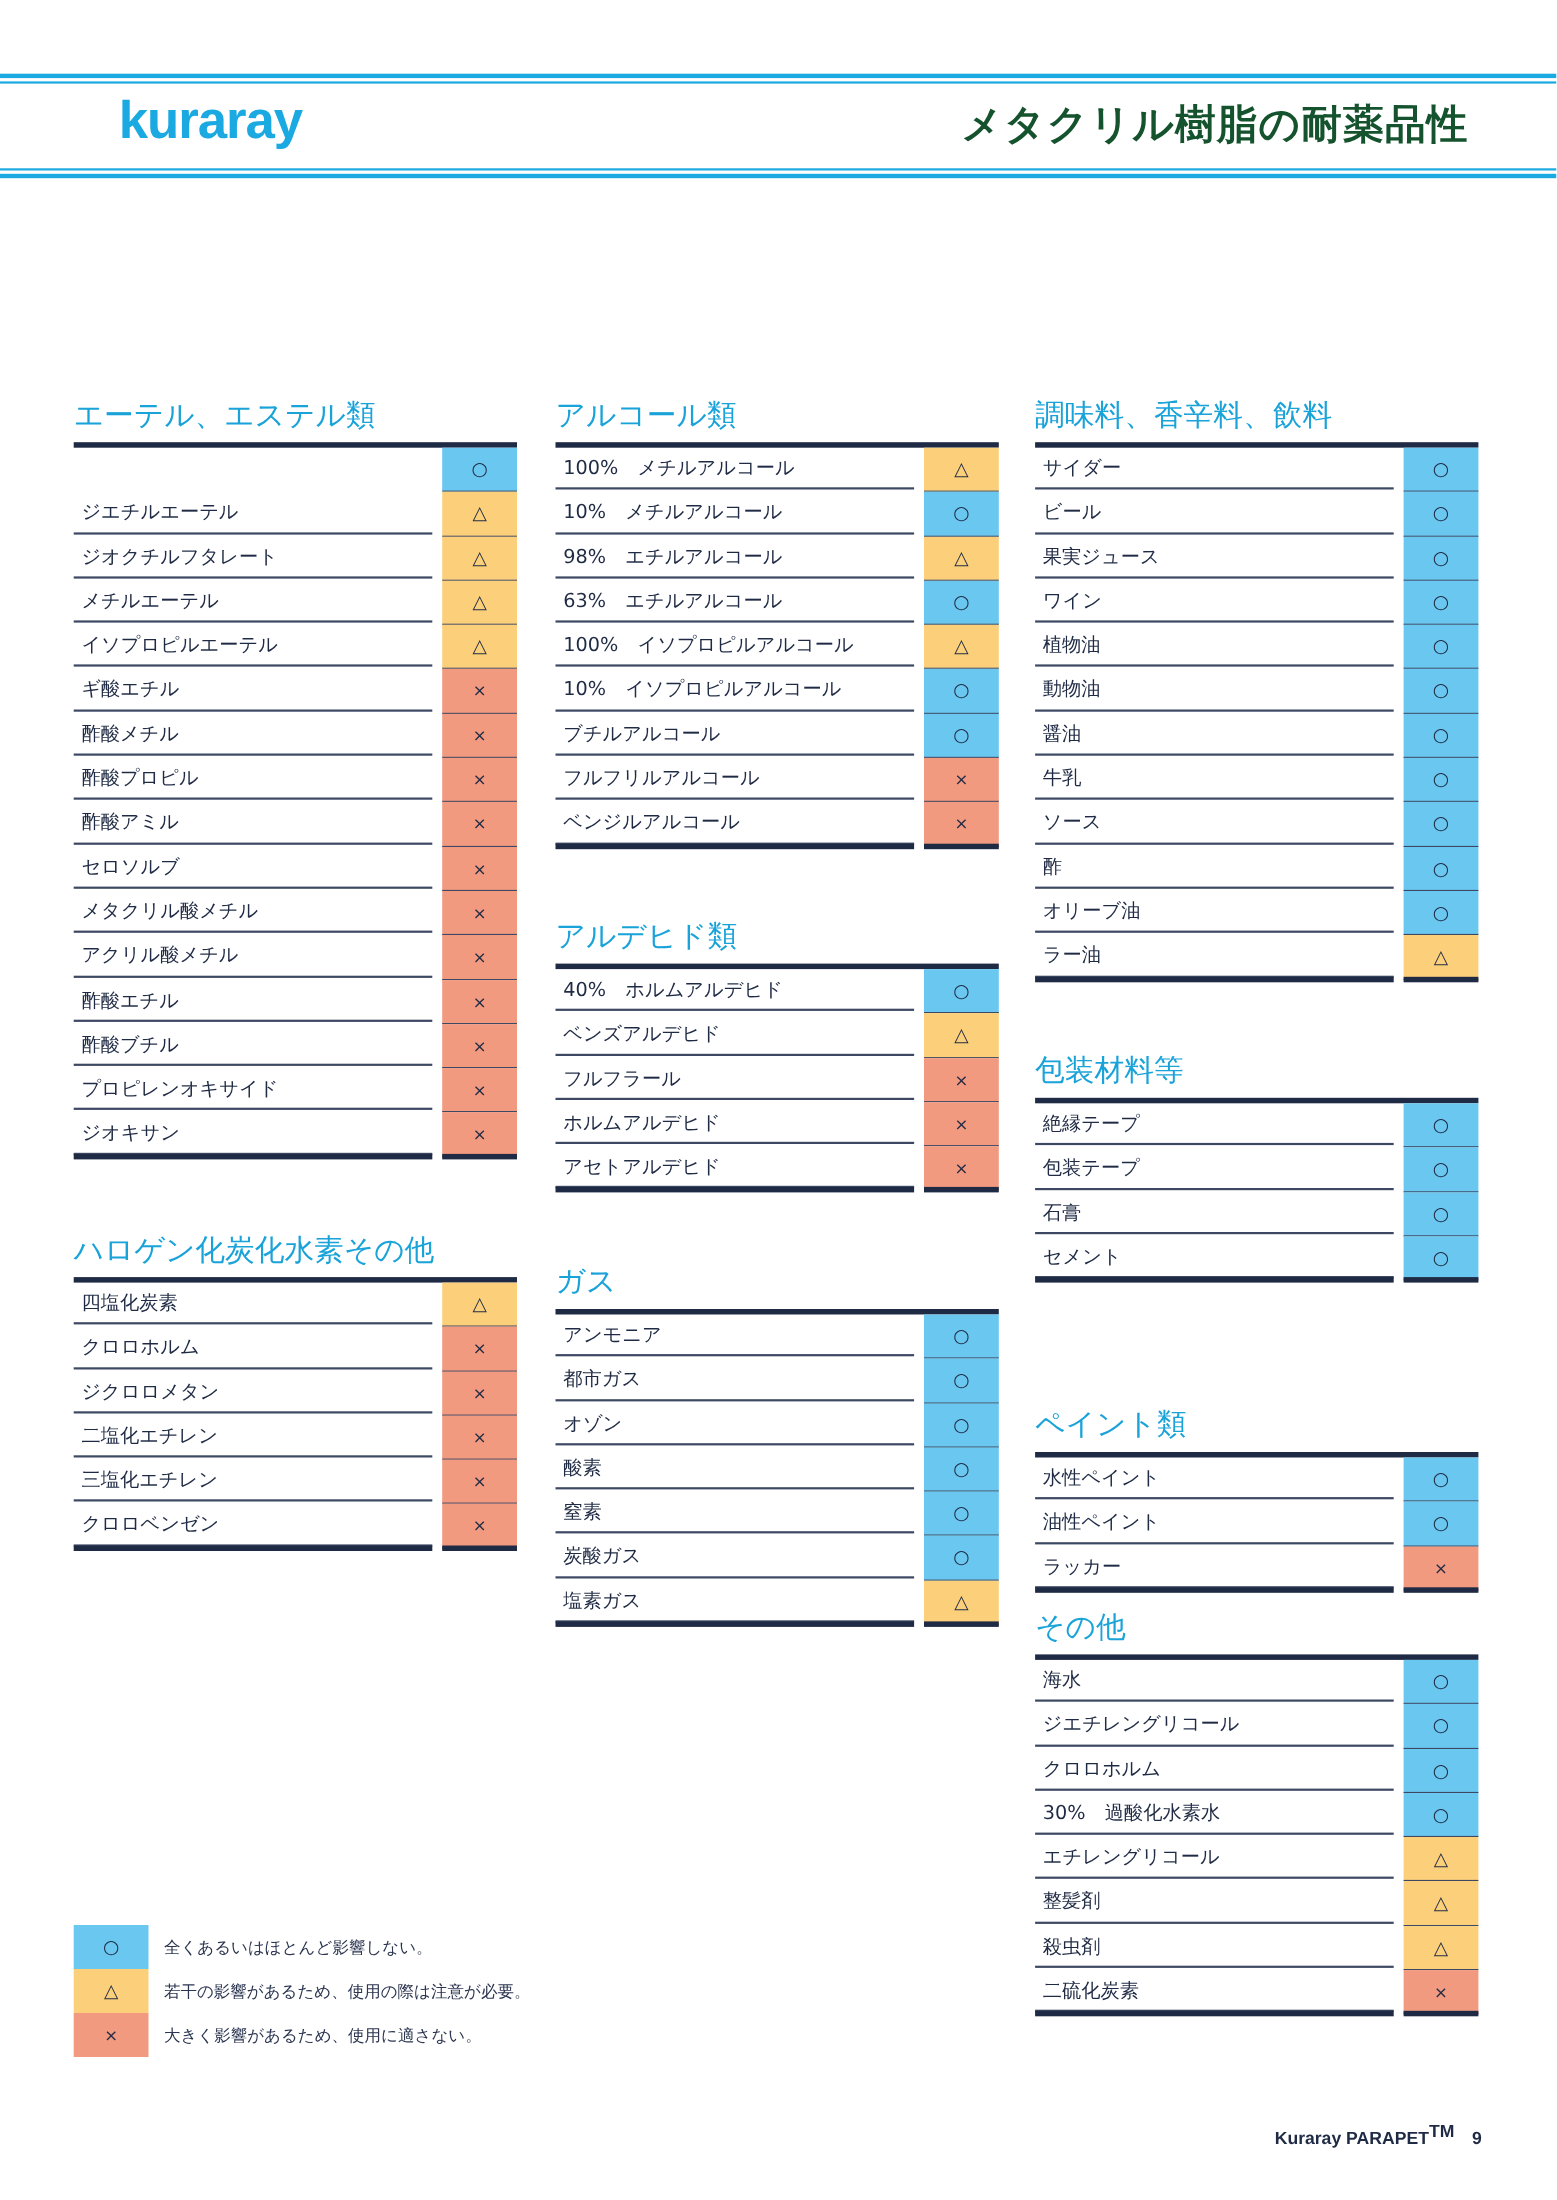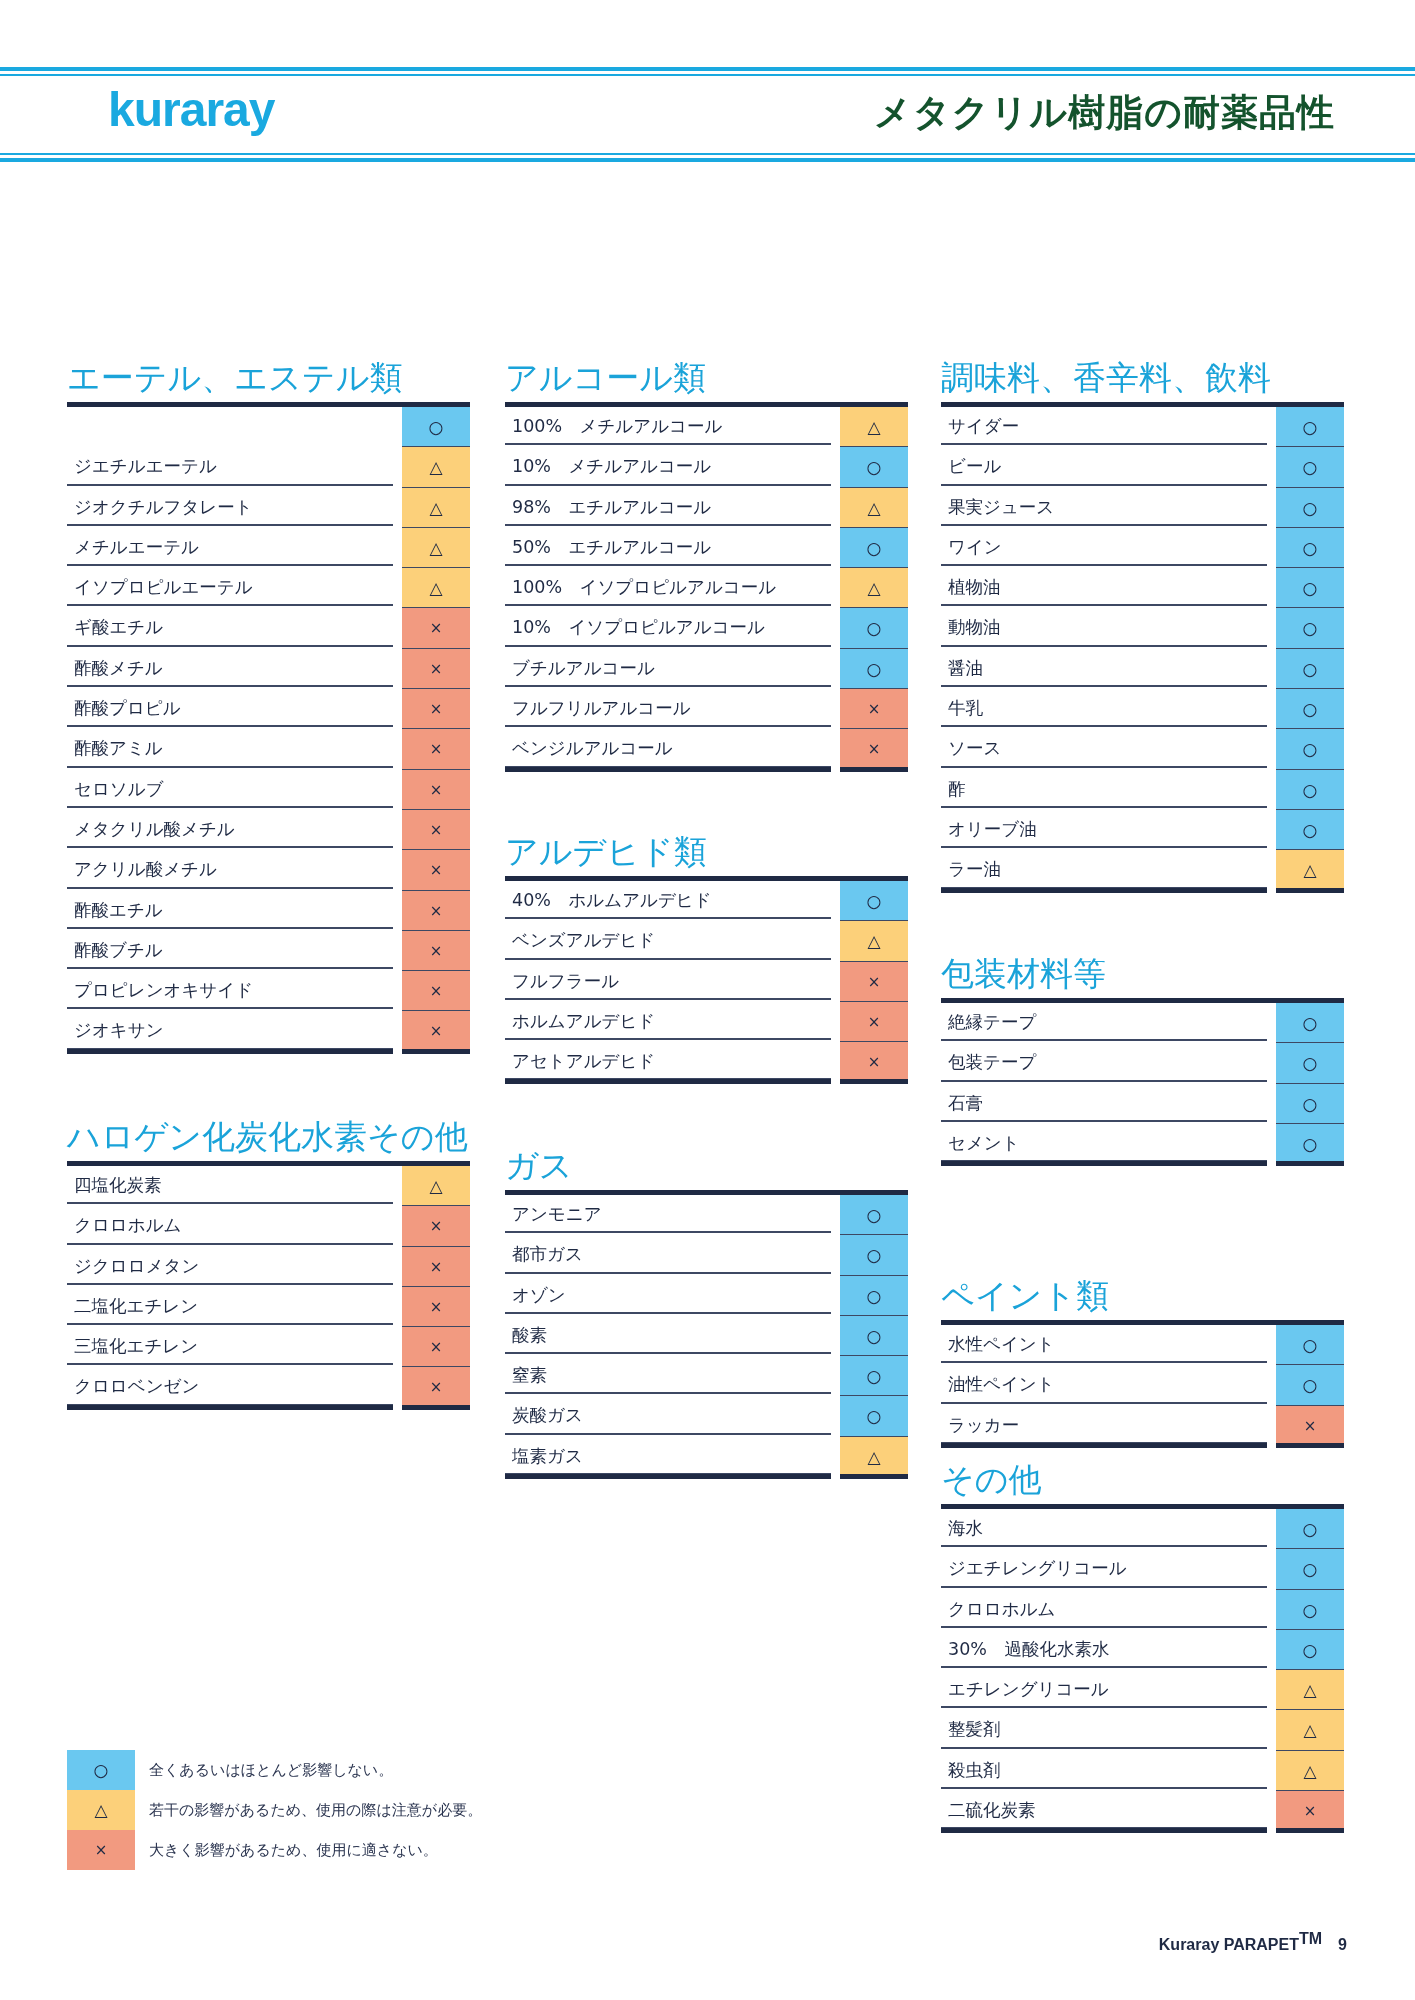--- a/index.html
+++ b/index.html
@@ -4,21 +4,21 @@
 <style>
   html, body { margin:0; padding:0; background:#ffffff; }
   body { width:1415px; height:2000px; position:relative; overflow:hidden;
          font-family:"DejaVu Sans", "Liberation Sans", sans-serif; color:#1f2a44; }
   .hline { position:absolute; left:0; width:1415px; background:#1aa9e0; }
   .logo { position:absolute; left:108px; top:82px; font-family:"Liberation Sans", sans-serif;
           font-weight:bold; font-size:48px; color:#1aa9e0; letter-spacing:-1px; }
   .page-title { position:absolute; right:80px; top:88px; font-size:37px; font-weight:bold;
                 color:#14532d; letter-spacing:1px; }
   .section { position:absolute; width:403px; }
-  .section-title { font-size:33px; color:#1aa3d9; height:36px; line-height:36px; margin-bottom:6px; white-space:nowrap; }
+  .section-title { font-size:27px; color:#1aa3d9; height:36px; line-height:36px; margin-bottom:6px; white-space:nowrap; }
   .tbl { position:relative; }
   .tbl .topbar { height:5px; background:#1f2a44; }
   .row { position:relative; height:40.3px; }
   .row .label { position:absolute; left:0; top:0; width:326px; height:38.3px;
                 border-bottom:2px solid #3d4863; font-size:17.5px; line-height:38px;
                 padding-left:7px; box-sizing:border-box; white-space:nowrap; color:#1f2a44; }
   .row .sym { position:absolute; left:335px; top:0; width:68px; height:40.3px;
               box-sizing:border-box; border-bottom:1.5px solid #3d4863;
               text-align:center; line-height:40px; font-size:17px; color:#1f2a44; }
   .tbl .bottombar { position:relative; height:5px; }
@@ -164,21 +164,21 @@
       </div>
       <div class="row">
         <div class="label">10%　メチルアルコール</div>
         <div class="sym good">○</div>
       </div>
       <div class="row">
         <div class="label">98%　エチルアルコール</div>
         <div class="sym caution">△</div>
       </div>
       <div class="row">
-        <div class="label">50%　エチルアルコール</div>
+        <div class="label">63%　エチルアルコール</div>
         <div class="sym good">○</div>
       </div>
       <div class="row">
         <div class="label">100%　イソプロピルアルコール</div>
         <div class="sym caution">△</div>
       </div>
       <div class="row">
         <div class="label">10%　イソプロピルアルコール</div>
         <div class="sym good">○</div>
       </div>

